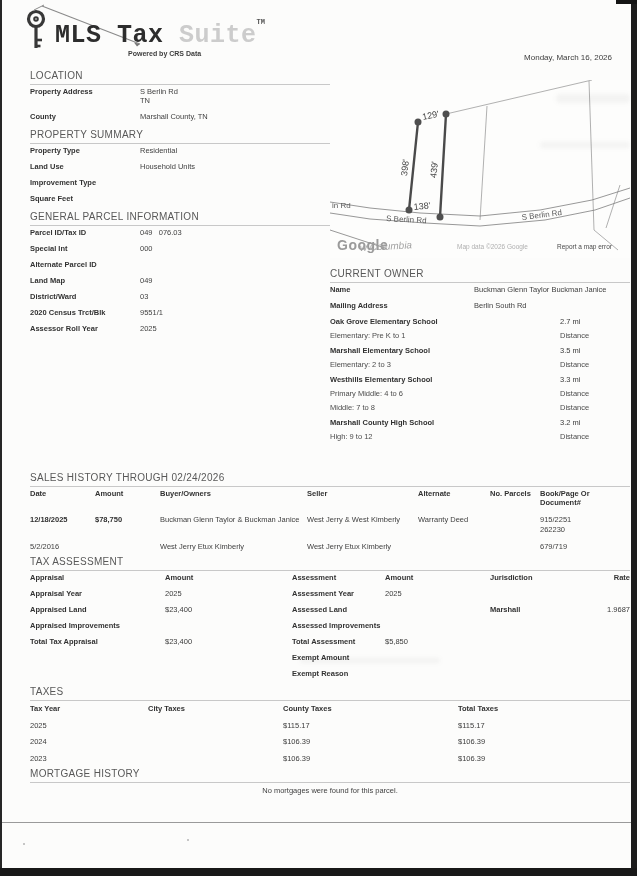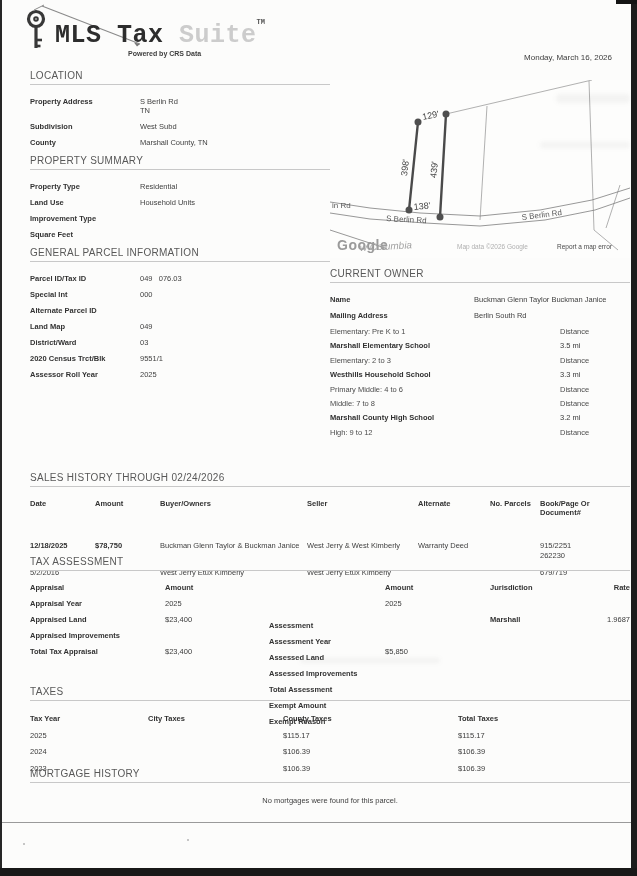--- a/index.html
+++ b/index.html
@@ -18,52 +18,52 @@
   .smudge { position:absolute; background:rgba(80,80,80,.06); filter:blur(2px); border-radius:4px; }
   .speck { position:absolute; width:2px; height:2px; background:#b5b5b5; border-radius:50%; }
   
   .logo-icon { position:absolute; left:24px; top:4px; }
   .logo-text { position:absolute; left:55px; top:18px; font-family:Liberation Mono, monospace; font-size:25px; font-weight:bold; color:#2d2d2d; letter-spacing:.5px; }
   .logo-text .lt { color:#cccccc; }
   .logo-text .tm { font-size:7px; vertical-align:18px; color:#555; letter-spacing:0; }
   .tagline { position:absolute; left:128px; top:50px; font-size:7px; font-weight:bold; color:#3d3d3d; }
   .doc-date { position:absolute; left:430px; top:53px; width:182px; text-align:right; font-size:8px; color:#3c3c3c; }
   
-  .sec-title { font-size:10px; color:#585858; letter-spacing:.3px; border-bottom:1px solid #c8c8c8; padding-bottom:3px; margin-bottom:13px; }
+  .sec-title { font-size:10px; color:#585858; letter-spacing:.3px; border-bottom:1px solid #c8c8c8; padding-bottom:3px; margin-bottom:3px; }
   .f { display:flex; margin-bottom:7.5px; font-size:7.5px; line-height:8.5px; }
   .f .l { font-weight:bold; color:#323232; flex-shrink:0; }
   .f .v { color:#3f3f3f; }
   .colL { position:absolute; left:30px; top:70px; width:300px; }
   .colL .f .l { width:110px; }
   .colL .section { margin-bottom:4px; }
   .colR { position:absolute; left:330px; top:268px; width:300px; }
   .colR .f .l { width:144px; }
   
   .school-row { display:flex; font-size:7.5px; line-height:8px; margin-bottom:6.4px; }
   .school-row .sn { width:230px; flex-shrink:0; }
   .school-row .bold { font-weight:bold; color:#303030; }
   .school-row .dim { color:#4c4c4c; }
   
   .map { position:absolute; left:330px; top:80px; width:300px; height:178px; }
   
   .sales { position:absolute; left:30px; top:472px; width:600px; }
   .sh-grid { display:grid; grid-template-columns:65px 65px 147px 111px 72px 50px 90px; font-size:7.5px; line-height:8.5px; }
-  .sh-head { margin-bottom:25px; font-weight:bold; color:#323232; }
+  .sh-head { margin-bottom:9px; font-weight:bold; color:#323232; }
   .sh-row  { margin-bottom:8px; color:#3f3f3f; }
   .sh-row .bcell div { margin-bottom:1px; }
   .sh-bold { font-weight:bold; color:#303030; }
   
   .ta { position:absolute; left:30px; top:556px; width:600px; }
   .ta-cols { position:relative; height:118px; }
   .ta-col { position:absolute; top:0; }
   .ta-line { height:16px; font-size:7.5px; line-height:8.5px; }
   .ta-lbl { font-weight:bold; color:#323232; }
   .ta-hdr { font-weight:bold; color:#323232; }
   .c1 { left:0; width:130px; } .c2 { left:135px; width:100px; }
-  .c3 { left:239px; width:110px;margin-top:38px; } .c4 { left:355px; width:100px; }
+  .c3 { left:262px; width:110px; } .c4 { left:355px; width:100px; }
   .c5 { left:460px; width:90px; } .c6 { left:530px; width:70px; text-align:right; }
   
   .taxes { position:absolute; left:30px; top:686px; width:600px; }
   .tx-grid { display:grid; grid-template-columns:118px 135px 175px 172px; font-size:7.5px; }
   .tx-grid > div { height:16.5px; line-height:9px; }
   .tx-h { font-weight:bold; color:#323232; }
   
   .mortgage { position:absolute; left:30px; top:768px; width:600px; }
   .mort-text { font-size:7.5px; color:#3f3f3f; margin-top:2px;text-align:center; }
 </style>
@@ -93,24 +93,20 @@
   <div class="colL">
     <div class="section">
       <div class="sec-title">LOCATION</div>
       <div class="f">
         <div class="l">Property Address</div>
         <div class="v">
           <div>S Berlin Rd</div>
           <div>TN</div>
         </div>
       </div>
-      <div class="f">
-          <div class="l">Subdivision</div>
-          <div class="v">West Subd</div>
-        </div>
       <div class="f">
           <div class="l">County</div>
           <div class="v">Marshall County, TN</div>
         </div>
     </div>
 
     <div class="section">
       <div class="sec-title">PROPERTY SUMMARY</div>
       <div class="f">
           <div class="l">Property Type</div>
@@ -213,35 +209,39 @@
         </div>
       <div class="f">
           <div class="l">Mailing Address</div>
           <div class="v">Berlin South Rd</div>
         </div>
     </div>
 
     <div class="section">
 
       <div class="school-row">
+          <div class="sn bold">Oak Grove Elementary School</div>
+          <div>2.7 mi</div>
+        </div>
+      <div class="school-row">
           <div class="sn dim">Elementary: Pre K to 1</div>
           <div class="dim">Distance</div>
         </div>
 
       <div class="school-row">
           <div class="sn bold">Marshall Elementary School</div>
           <div>3.5 mi</div>
         </div>
       <div class="school-row">
           <div class="sn dim">Elementary: 2 to 3</div>
           <div class="dim">Distance</div>
         </div>
 
       <div class="school-row">
-          <div class="sn bold">Westhills Household School</div>
+          <div class="sn bold">Westhills Elementary School</div>
           <div>3.3 mi</div>
         </div>
       <div class="school-row">
           <div class="sn dim">Primary Middle: 4 to 6</div>
           <div class="dim">Distance</div>
         </div>
 
       <div class="school-row">
           <div class="sn dim">Middle: 7 to 8</div>
           <div class="dim">Distance</div>

